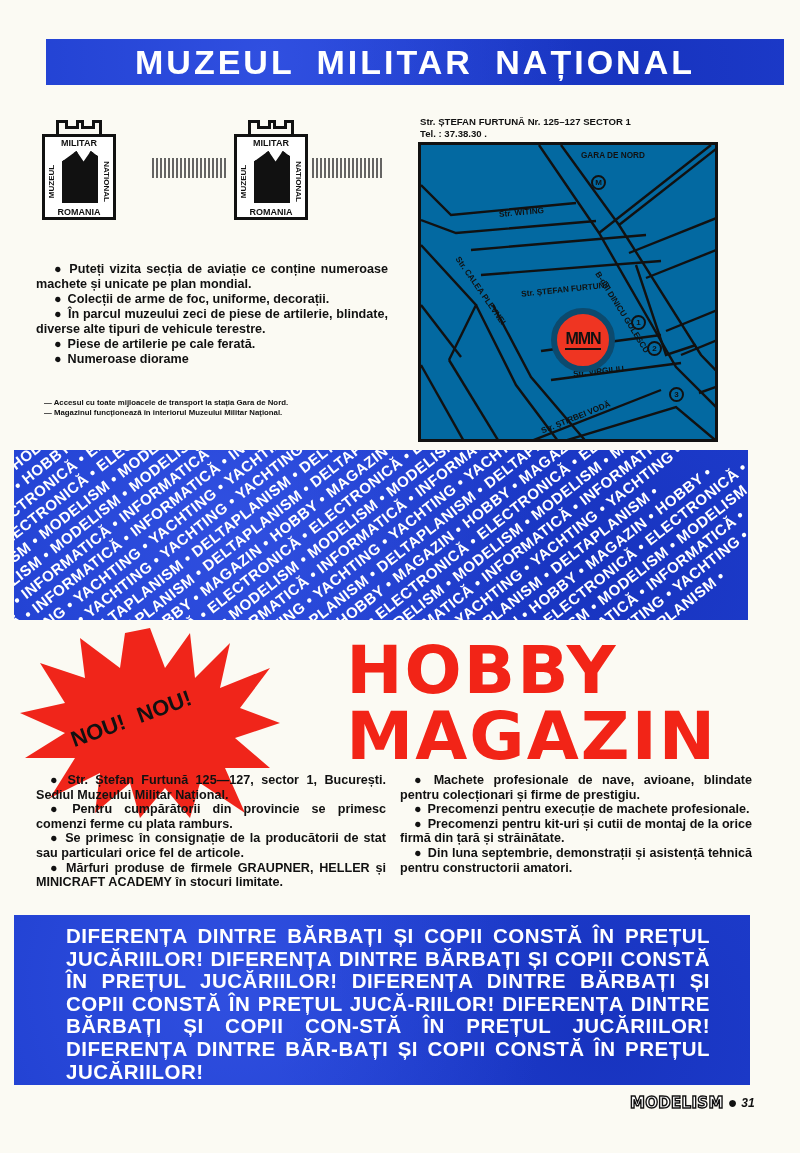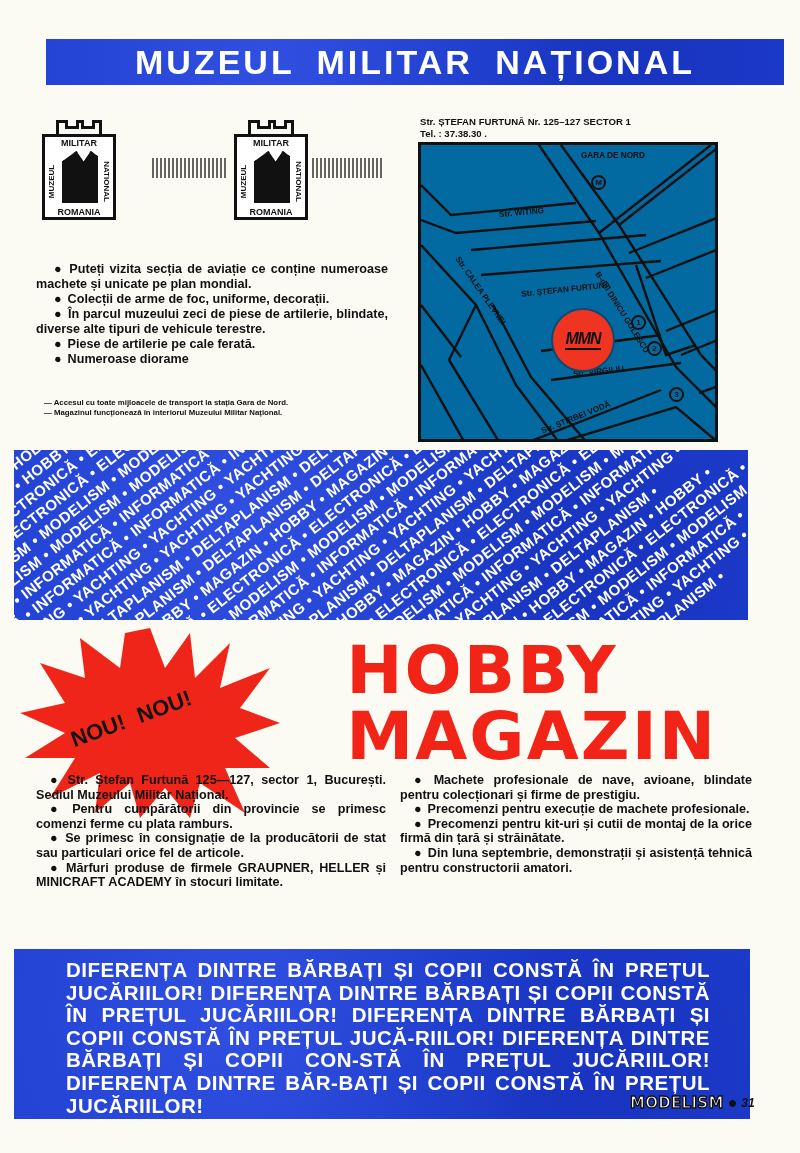--- a/index.html
+++ b/index.html
@@ -20,35 +20,35 @@
   .logo .emblem { position: absolute; left: 17px; top: 14px; width: 36px; height: 52px; border: 2px solid #111; background: #111; clip-path: polygon(0 20%, 40% 0, 60% 20%, 80% 0, 100% 10%, 100% 100%, 0 100%); }
   .dots-strip { height: 20px; background-image: repeating-linear-gradient(90deg, #333 0 2px, transparent 2px 4px), repeating-linear-gradient(0deg, transparent 0 2px, #fbfaf3 2px 4px); opacity: .75; }
   #features { left: 36px; top: 262px; width: 352px; font-size: 12.6px; font-weight: bold; line-height: 15px; text-align: justify; }
   #features p { text-indent: 18px; }
   .bullet::before { content: "\25CF"; margin-right: 6px; }
   #notes { left: 44px; top: 398px; width: 340px; font-size: 7.8px; font-weight: bold; line-height: 10px; }
   #address { left: 420px; top: 116px; font-size: 9.6px; font-weight: bold; line-height: 12px; }
   #map { left: 418px; top: 142px; width: 300px; height: 300px; background: #0369a1; border: 3px solid #111; overflow: hidden; }
   #map svg { position: absolute; left: 0; top: 0; }
   .map-label { position: absolute; font-size: 8.2px; font-weight: bold; white-space: nowrap; color: #111; }
-  #mmn-badge { position: absolute; left: 130px; top: 163px; width: 64px; height: 64px; border-radius: 50%; background: #ef3522; border: 2px solid #0c4a6e; display: flex; align-items: center; justify-content: center; font-style: italic; }
+  #mmn-badge { position: absolute; left: 130px; top: 163px; width: 64px; height: 64px; border-radius: 50%; background: #ef3522; border: 6px solid #0c4a6e; display: flex; align-items: center; justify-content: center; }
   #mmn-badge span { font-weight: bold; font-size: 16px; color: #111; letter-spacing: -1px; border-bottom: 2px solid #111; }
   .num-circle { position: absolute; width: 15px; height: 15px; border: 2px solid #111; border-radius: 50%; font-size: 8px; font-weight: bold; display: flex; align-items: center; justify-content: center; }
   #pattern { left: 14px; top: 450px; width: 734px; height: 170px; overflow: hidden; }
   #pattern .rows { position: absolute; left: -220px; top: -220px; width: 1200px; transform: rotate(-38deg); transform-origin: 50% 50%; }
   #pattern .row { color: #fff; font-weight: bold; font-size: 15px; white-space: nowrap; line-height: 18px; letter-spacing: .5px; }
   #starburst { left: 20px; top: 628px; width: 260px; height: 190px; }
   #starburst svg { position: absolute; left: 0; top: 0; }
   #starburst .nou { position: absolute; left: 48px; top: 78px; transform: rotate(-20deg); font-size: 22px; font-weight: bold; color: #111; word-spacing: 8px; }
   #hobby-title { left: 350px; top: 638px; width: 380px; color: #f22417; font-weight: 900; font-size: 66px; line-height: 66px; letter-spacing: 2px; font-family: "DejaVu Sans", sans-serif; transform: scaleX(1.02); }
   .col-text { font-size: 12.6px; font-weight: bold; line-height: 14.6px; text-align: justify; }
   .col-text p { text-indent: 14px; }
   #shop-left { left: 36px; top: 773px; width: 350px; }
   #shop-right { left: 400px; top: 773px; width: 352px; }
-  #slogan-box { left: 14px; top: 915px; width: 736px; height: 170px; padding: 10px 40px 10px 52px; margin-top: 34px; }
+  #slogan-box { left: 14px; top: 915px; width: 736px; height: 170px; padding: 10px 40px 10px 52px; }
   #slogan-box p { color: #fff; font-weight: bold; font-size: 20.5px; line-height: 22.6px; text-align: justify; letter-spacing: .5px; }
   #footer { left: 630px; top: 1094px; display: flex; align-items: center; gap: 4px; }
   #footer .brand { font-weight: 900; font-size: 15px; color: #fff; -webkit-text-stroke: 1.4px #111; letter-spacing: .3px; font-family: "DejaVu Sans", sans-serif; }
   #footer .page { font-size: 12px; font-weight: bold; font-style: italic; }
 </style>
 </head>
 <body>
 
 <div id="title-bar" class="abs blue">
   <span>MUZEUL MILITAR NAȚIONAL</span>

